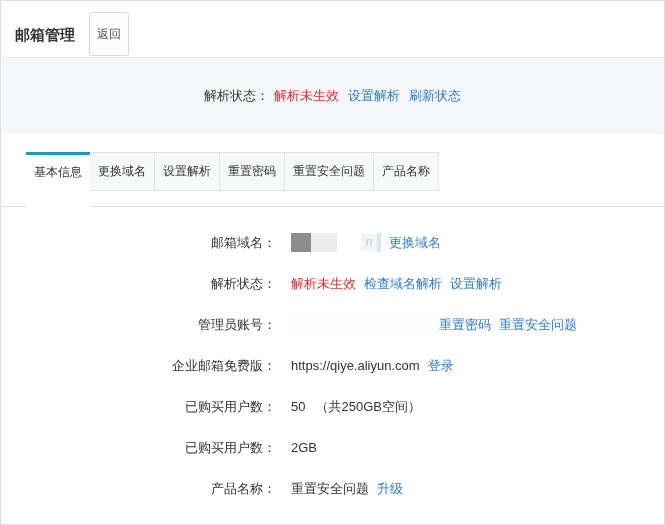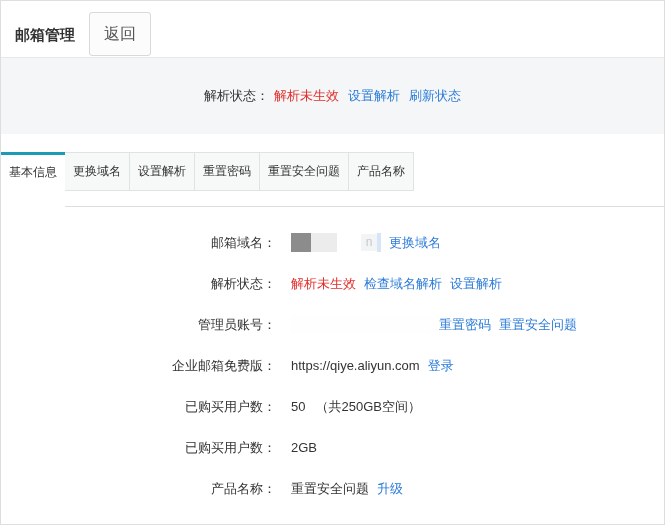--- a/index.html
+++ b/index.html
@@ -20,25 +20,25 @@
     height:56px;
     padding:10px 14px 0 14px;
     display:flex; align-items:center;
   }
   .page-title {
     font-size:15px; font-weight:bold; color:#333;
     line-height:27px;
   }
   .back-btn {
     margin-left:14px;
-    font-size:16px; color:#555;
+    font-size:12px; color:#555;
     background:#fcfcfc;
     border:1px solid #d9d9d9;
     border-radius:3px;
-    height:44px; padding:0 14px;
+    height:44px; padding:0 7px;
     cursor:pointer;
     font-family: inherit;
   }
   
   .banner {
     height:77px;
     background:#f4f6f7;
     border-top:1px solid #e7eaeb;
     display:flex; align-items:center; justify-content:center;
     font-size:13px; color:#333;
@@ -48,20 +48,21 @@
   .blue-link {
     color:#2b7bd9; text-decoration:none; cursor:pointer;
   }
   
   .tabs {
     margin-top:18px;
     height:55px;
     border-bottom:1px solid #dcdee0;
     display:flex; align-items:flex-start;
     background:#fff;
+    padding-left:25px;
   }
   .tab {
     height:39px; line-height:37px;
     padding:0 8px;
     font-size:12px; color:#333;
     background:#f7f8f8;
     border:1px solid #e0e3e5;
     margin-left:-1px;
     cursor:pointer;
     white-space:nowrap;

